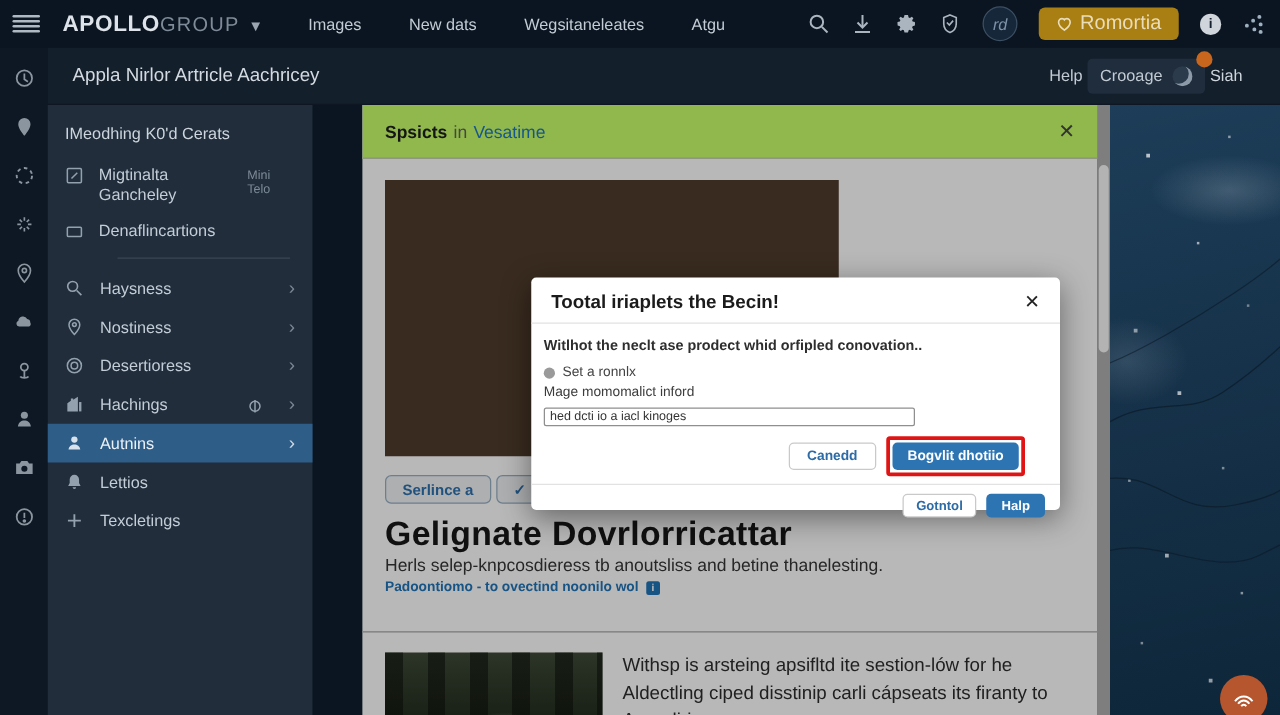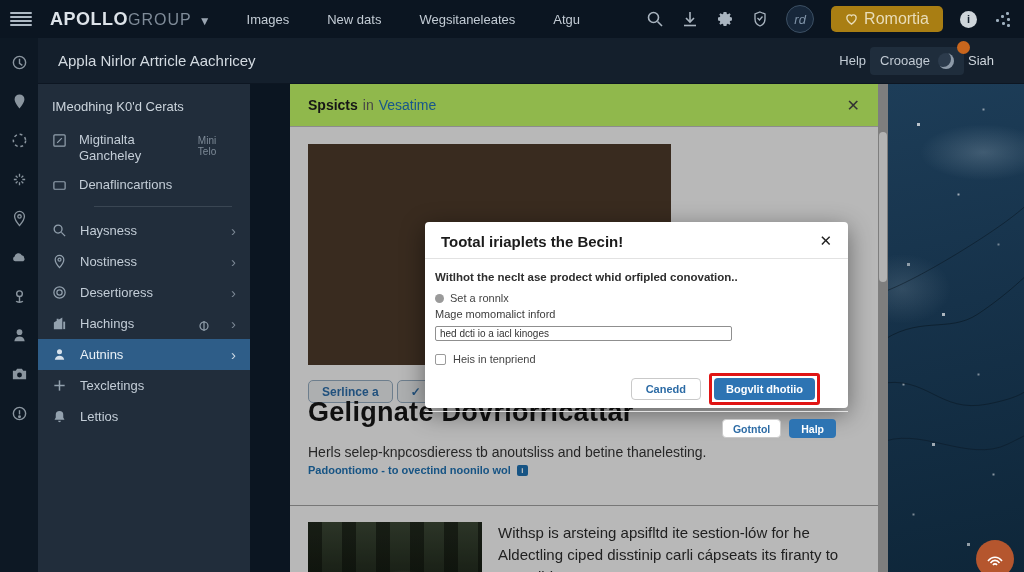--- a/index.html
+++ b/index.html
@@ -92,21 +92,21 @@
             radial-gradient(ellipse 120px 80px at 22% 88%, #d6cbb9 0%, #c0b39e 45%, rgba(100,80,60,0) 80%),
             radial-gradient(ellipse 90px 70px at 12% 55%, #17100b 0%, rgba(30,20,12,.8) 50%, rgba(40,30,20,0) 85%),
             radial-gradient(ellipse 160px 120px at 78% 25%, #6d533a 0%, #4a3524 60%, rgba(50,35,22,0) 95%),
             radial-gradient(ellipse 140px 90px at 60% 75%, #56402c 0%, rgba(60,44,30,0) 80%),
             linear-gradient(165deg, #7a6next 0%, #000 100%);
           background-color:#4b392a; }
   .btn-row { position:absolute; left:18px; top:296px; display:flex; gap:4px; }
   .ghost-btn { border:1px solid #90a6ba; background:#e4e6e8; color:#2c6ba5;
                font-size:12px; font-weight:bold; border-radius:5px; height:23px;
                padding:0 13px; display:flex; align-items:center; gap:5px; cursor:pointer; }
-  .headline { position:absolute; left:18px; top:313px; font-size:27px; font-weight:bold;
+  .headline { position:absolute; left:18px; top:328px; font-size:27px; font-weight:bold;
               color:#161616; letter-spacing:.3px; }
   .subtext { position:absolute; left:18px; top:360px; font-size:14px; color:#333; width:540px; }
   .doclink { position:absolute; left:18px; top:380px; font-size:11px; font-weight:bold;
              color:#1f6fae; display:flex; align-items:center; gap:6px; cursor:pointer; }
   .doclink .sq { width:11px; height:11px; background:#1f6fae; color:#fff; font-size:8px;
                  display:flex; align-items:center; justify-content:center; border-radius:2px; }
   .content-divider { position:absolute; left:0; top:421px; width:588px; height:1px; background:#9d9d9d; }
   .bottom-row { position:absolute; left:18px; top:438px; display:flex; gap:16px; }
   .thumb { width:174px; height:86px; flex:none;
            background:
@@ -396,36 +396,36 @@
           <circle cx="8" cy="5" r="2.7"></circle>
           <path d="M3 13.5c.4-3 2.5-4.3 5-4.3s4.6 1.3 5 4.3z"></path>
         </svg>
     </span>
     <span class="mlbl">Autnins</span>
     <span class="chevr" style="color:#cdd9e4">›</span>
   </div>
 
   <div class="menu-row">
     <span class="mico">
+      <svg viewBox="0 0 16 16" fill="currentColor">
+          <path d="M8 2a4 4 0 00-4 4v3l-1.3 2.5h10.6L12 9V6a4 4 0 00-4-4z"></path>
+          <path d="M6.5 12.5a1.5 1.5 0 003 0z"></path>
+        </svg>
+    </span>
+    <span class="mlbl">Lettios</span>
+  </div>
+
+  <div class="menu-row">
+    <span class="mico">
       <svg viewBox="0 0 16 16" fill="none" stroke="currentColor" stroke-width="1.6">
           <line x1="8" y1="2.5" x2="8" y2="13.5"></line>
           <line x1="2.5" y1="8" x2="13.5" y2="8"></line>
         </svg>
     </span>
     <span class="mlbl">Texcletings</span>
-  </div>
-
-  <div class="menu-row">
-    <span class="mico">
-      <svg viewBox="0 0 16 16" fill="currentColor">
-          <path d="M8 2a4 4 0 00-4 4v3l-1.3 2.5h10.6L12 9V6a4 4 0 00-4-4z"></path>
-          <path d="M6.5 12.5a1.5 1.5 0 003 0z"></path>
-        </svg>
-    </span>
-    <span class="mlbl">Lettios</span>
   </div>
 </div>
 
 <div class="main">
   <div class="banner">
     <span class="b1">Spsicts</span>
     <span class="b2">in</span>
     <span class="b3">Vesatime</span>
     <span class="bx">✕</span>
   </div>
@@ -484,24 +484,20 @@
     <span class="m-close">✕</span>
   </div>
   <div class="m-body">
     <div class="m-text">Witlhot the neclt ase prodect whid orfipled conovation..</div>
     <div class="m-radio">
       <span class="radio-dot"></span>
       <span>Set a ronnlx</span>
     </div>
     <div class="m-label">Mage momomalict inford</div>
     <input class="m-input" type="text" value="hed dcti io a iacl kinoges" style="">
-    <div class="m-check">
-      <span class="checkbox"></span>
-      <span>Heis in tenpriend</span>
-    </div>
     <div class="m-actions">
       <button class="btn-cancel">Canedd</button>
       <span class="red-highlight">
         <button class="btn-primary">Bogvlit dhotiio</button>
       </span>
     </div>
   </div>
   <div class="m-footer">
     <button class="btn-foot-sec">Gotntol</button>
     <button class="btn-foot-pri">Halp</button>

